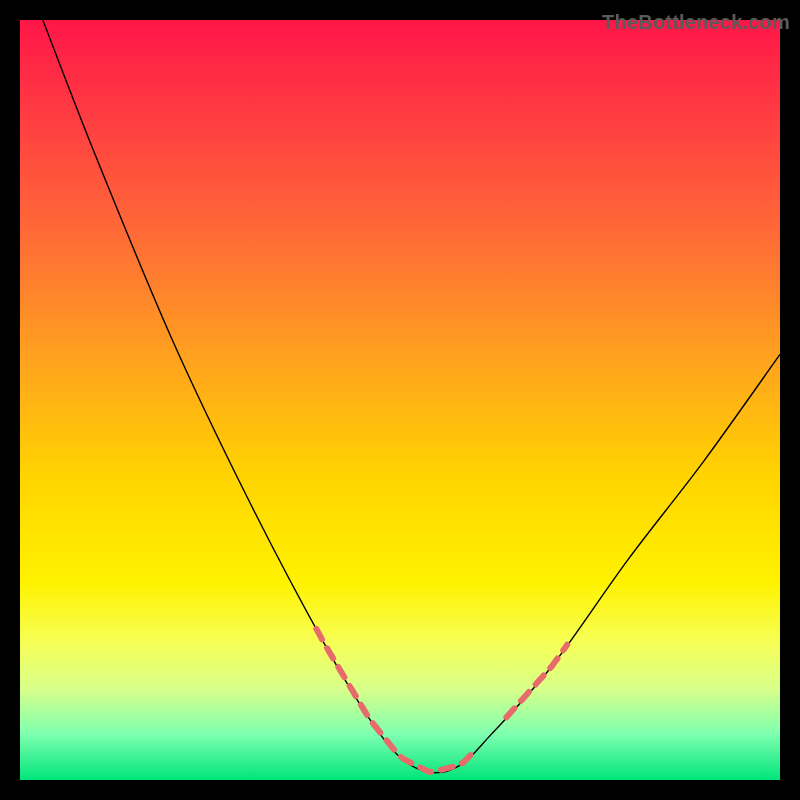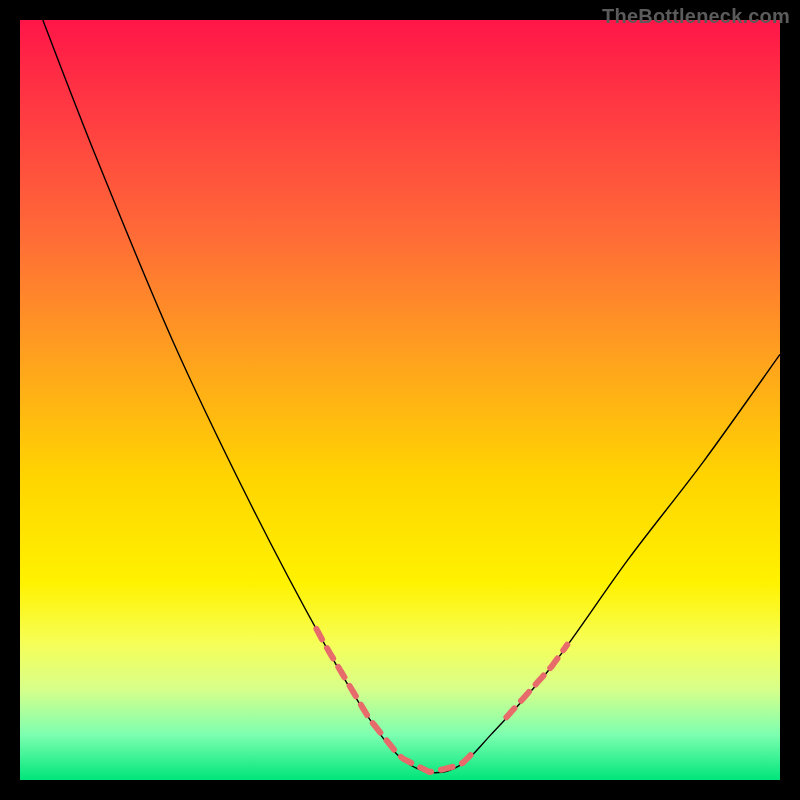--- a/index.html
+++ b/index.html
@@ -12,21 +12,21 @@
     overflow: hidden;
   }
   .frame {
     position: relative;
     width: 800px;
     height: 800px;
     background: #000;
   }
   .watermark {
     position: absolute;
-    top: 5px;
+    top: 11px;
     right: 10px;
     color: #5b5b5b;
     font-size: 20px;
     font-weight: 600;
     letter-spacing: 0.2px;
     z-index: 50;
     user-select: none;
   }
   .plot-area {
     position: absolute;

